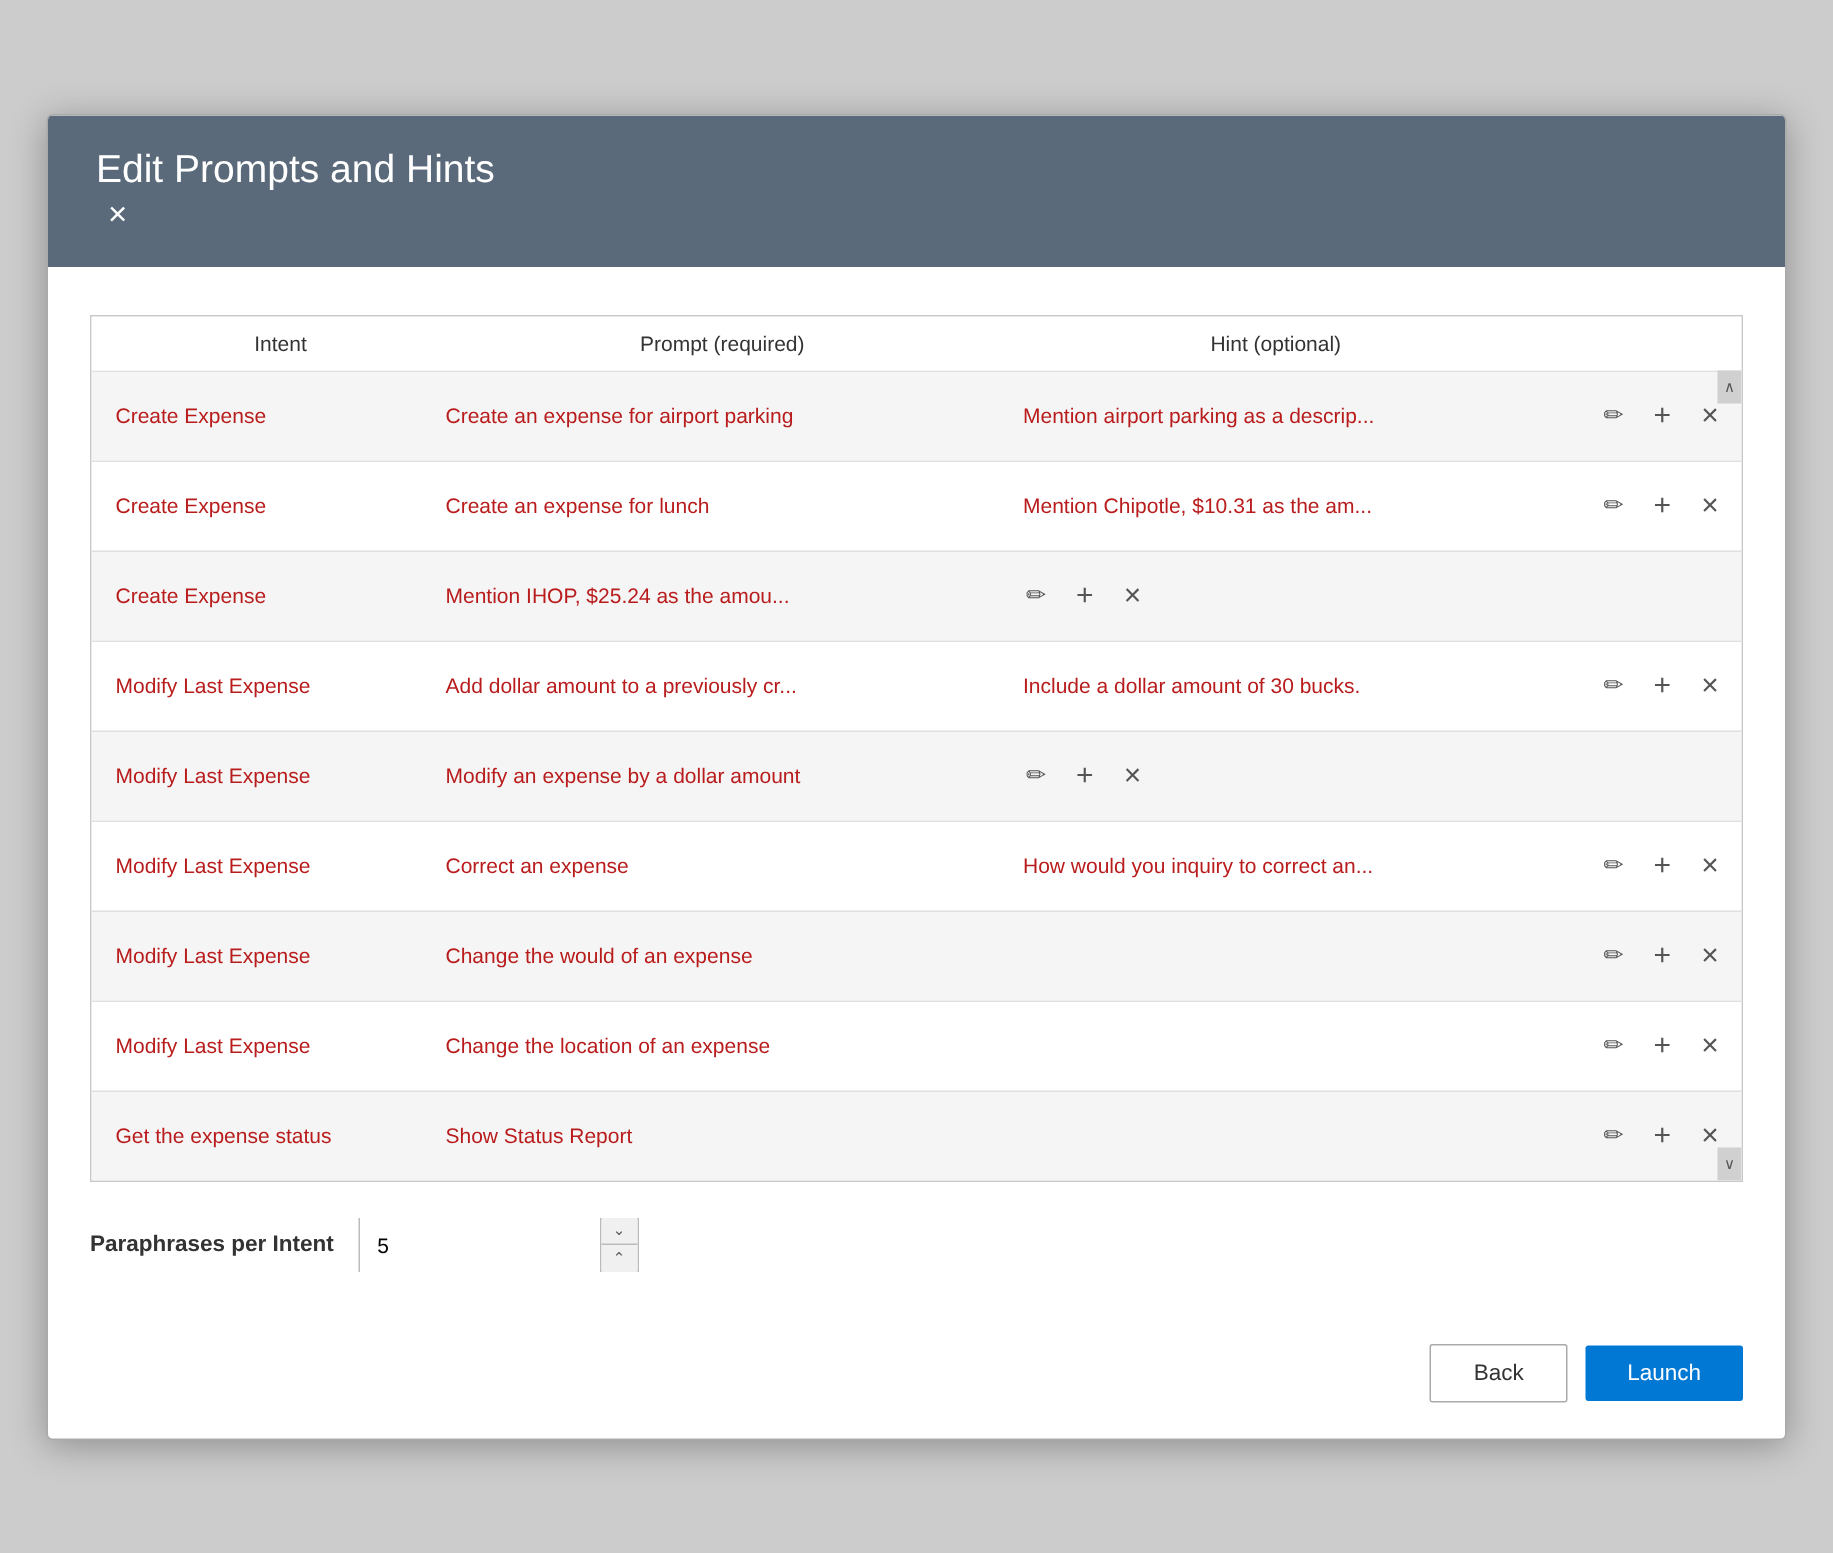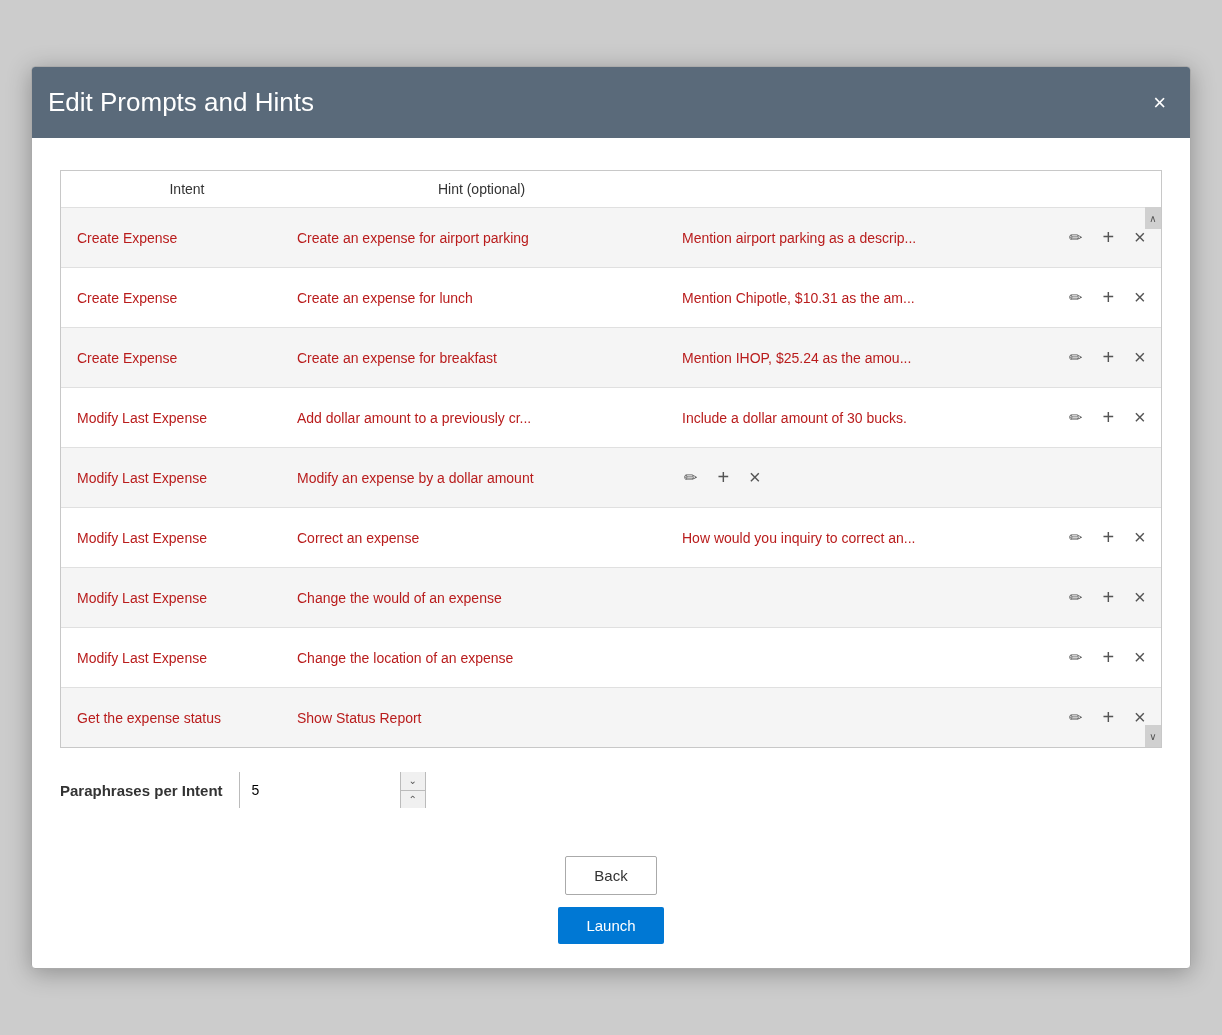--- a/index.html
+++ b/index.html
@@ -15,24 +15,25 @@
       width: 1160px;
       background: #fff;
       border: 1px solid #aaa;
       border-radius: 4px;
       overflow: hidden;
       box-shadow: 0 4px 24px rgba(0,0,0,0.3);
     }
     .dialog-header {
       background: #5a6a7a;
       color: #fff;
-      padding: 20px 16px;
-      display: flex;
-      align-items: flex-end;
+      padding: 20px 32px;
+      display: flex;
+      align-items: flex-start;
       justify-content: space-between;
+      flex-direction: column;
     }
     .dialog-title {
       font-size: 26px;
       font-weight: 400;
     }
     .close-btn {
       background: none;
       border: none;
       color: #fff;
       font-size: 22px;
@@ -165,21 +166,20 @@
     }
     .stepper-btn:first-child {
       border-bottom: 1px solid #bbb;
     }
     .dialog-footer {
       display: flex;
       justify-content: flex-end;
       align-items: center;
       padding: 24px 28px;
       gap: 12px;
-      flex-direction: column;
     }
     .btn-back {
       background: #fff;
       border: 1px solid #aaa;
       padding: 10px 28px;
       font-size: 15px;
       cursor: pointer;
       color: #333;
       border-radius: 2px;
     }
@@ -201,20 +201,21 @@
   <div class="dialog-header">
     <span class="dialog-title">Edit Prompts and Hints</span>
     <button class="close-btn">×</button>
   </div>
 
   <div class="dialog-body">
     <div class="table-wrapper">
 
       <div class="table-header">
         <div class="table-header-cell">Intent</div>
+        <div class="table-header-cell">Prompt (required)</div>
         <div class="table-header-cell">Hint (optional)</div>
         <div class="table-header-cell"></div>
       </div>
 
       <div style="position:relative;">
 
         <div class="scroll-arrow-up" style="background: rgb(208, 208, 208); width: 16px; height: 22px; display: flex; align-items: center; justify-content: center; cursor: pointer; position: absolute; right: 0px; top: 0px; z-index: 10; font-size: 10px;">∧</div>
 
         <div class="table-scroll">
 
@@ -245,21 +246,20 @@
         <button class="action-btn" title="Add">
                   <span style="font-size:20px;font-weight:300;">+</span>
                 </button>
         <button class="action-btn" title="Remove">
                   <span style="font-size:20px;">×</span>
                 </button>
       </div>
     </div>
             <div class="table-row">
       <div class="table-cell">Create Expense</div>
-      <div class="table-cell">Create an expense for breakfast</div>
       <div class="table-cell">Mention IHOP, $25.24 as the amou...</div>
       <div class="row-actions">
         <button class="action-btn" title="Edit">
                   <span>✏</span>
                 </button>
         <button class="action-btn" title="Add">
                   <span style="font-size:20px;font-weight:300;">+</span>
                 </button>
         <button class="action-btn" title="Remove">
                   <span style="font-size:20px;">×</span>

